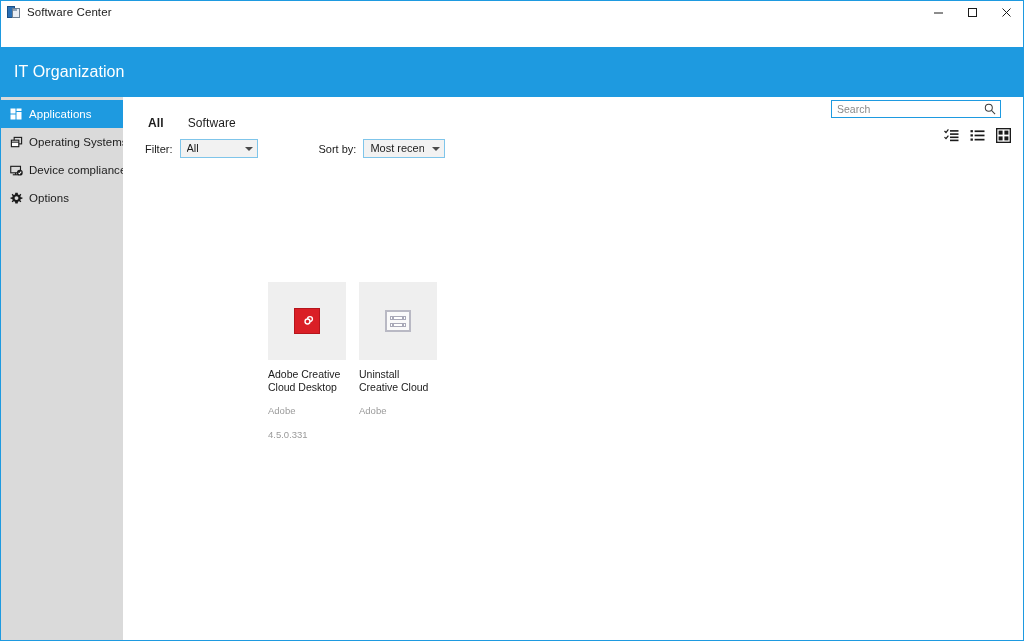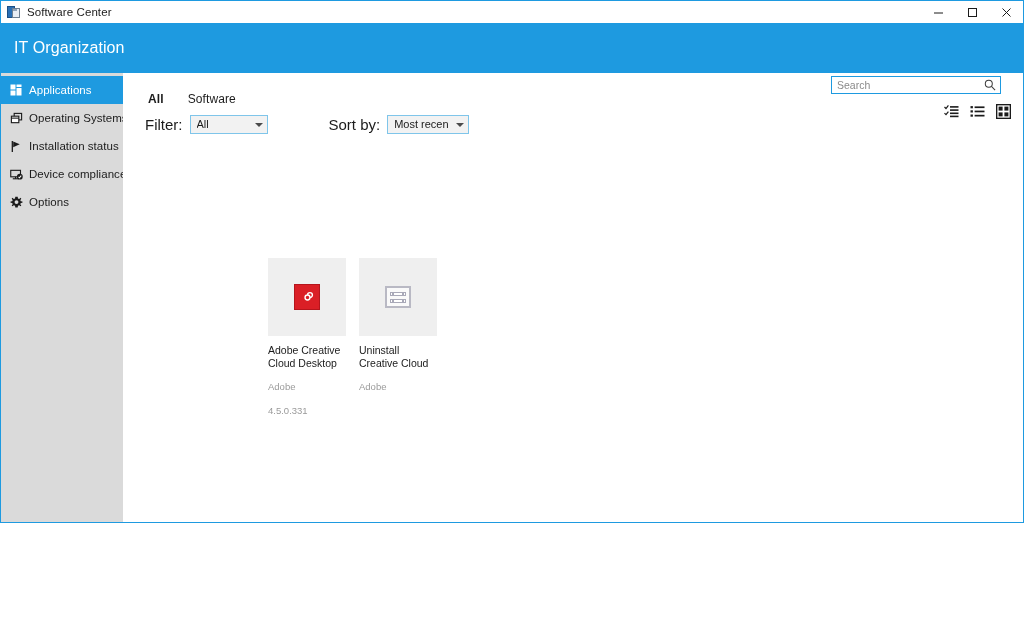--- a/index.html
+++ b/index.html
@@ -8,21 +8,21 @@
     width: 1024px;
     height: 641px;
     overflow: hidden;
     font-family: "Liberation Sans", sans-serif;
     background: #ffffff;
   }
 
   #app-window {
     position: relative;
     width: 1024px;
-    height: 523px;
+    height: 641px;
     background: #ffffff;
     border: 1px solid #1e9ae0;
     display: flex;
     flex-direction: column;
   }
 
   
   #title-bar {
     height: 22px;
     min-height: 22px;
@@ -86,20 +86,21 @@
   .win-btn svg { display: block; }
 
   
   #org-header {
     height: 50px;
     min-height: 50px;
     background: #1e9ae0;
     display: flex;
     align-items: center;
     padding-left: 13px;
+    margin-top: 24px;
   }
   #org-title {
     color: #ffffff;
     font-size: 16px;
     font-weight: 400;
     letter-spacing: 0.1px;
   }
 
   
   #body-area {
@@ -171,21 +172,21 @@
   .tab.active { font-weight: bold; }
 
   #filter-row {
     position: absolute;
     left: 22px;
     top: 42px;
     display: flex;
     align-items: center;
   }
   .field-label {
-    font-size: 15px;
+    font-size: 11px;
     color: #1b1b1b;
     margin-right: 7px;
   }
   .combo {
     height: 19px;
     border: 1px solid #7fc5ea;
     background: #f2f2f2;
     display: flex;
     align-items: center;
     justify-content: space-between;
@@ -402,29 +403,20 @@
         <span class="nav-icon">
           <svg width="13" height="13" viewBox="0 0 14 14">
             <rect x="4.5" y="1.5" width="8" height="7" fill="none" stroke="#1b1b1b" stroke-width="1.2"></rect>
             <rect x="1.5" y="4.5" width="8" height="7" fill="#ffffff" stroke="#1b1b1b" stroke-width="1.2"></rect>
             <line x1="1.5" y1="6.6" x2="9.5" y2="6.6" stroke="#1b1b1b" stroke-width="1.2"></line>
           </svg>
         </span>
         <span class="nav-label">Operating Systems</span>
       </div>
 
-      <div class="nav-item">
-        <span class="nav-icon">
-          <svg width="13" height="13" viewBox="0 0 14 14">
-            <line x1="2.5" y1="1" x2="2.5" y2="13" stroke="#1b1b1b" stroke-width="1.4"></line>
-            <path d="M3.4 1.6 L10.5 4.6 L3.4 7.8 Z" fill="#1b1b1b"></path>
-          </svg>
-        </span>
-        <span class="nav-label">Installation status</span>
-      </div>
 
       <div class="nav-item">
         <span class="nav-icon">
           <svg width="13" height="13" viewBox="0 0 14 14">
             <rect x="0.8" y="2.5" width="10.5" height="7" fill="none" stroke="#1b1b1b" stroke-width="1.2"></rect>
             <line x1="3" y1="11.6" x2="9.2" y2="11.6" stroke="#1b1b1b" stroke-width="1.2"></line>
             <line x1="6" y1="9.5" x2="6" y2="11.6" stroke="#1b1b1b" stroke-width="1.2"></line>
             <circle cx="10.6" cy="9.4" r="3.1" fill="#1b1b1b"></circle>
             <path d="M9.2 9.5 L10.2 10.5 L12.1 8.2" fill="none" stroke="#ffffff" stroke-width="1.1"></path>
           </svg>

